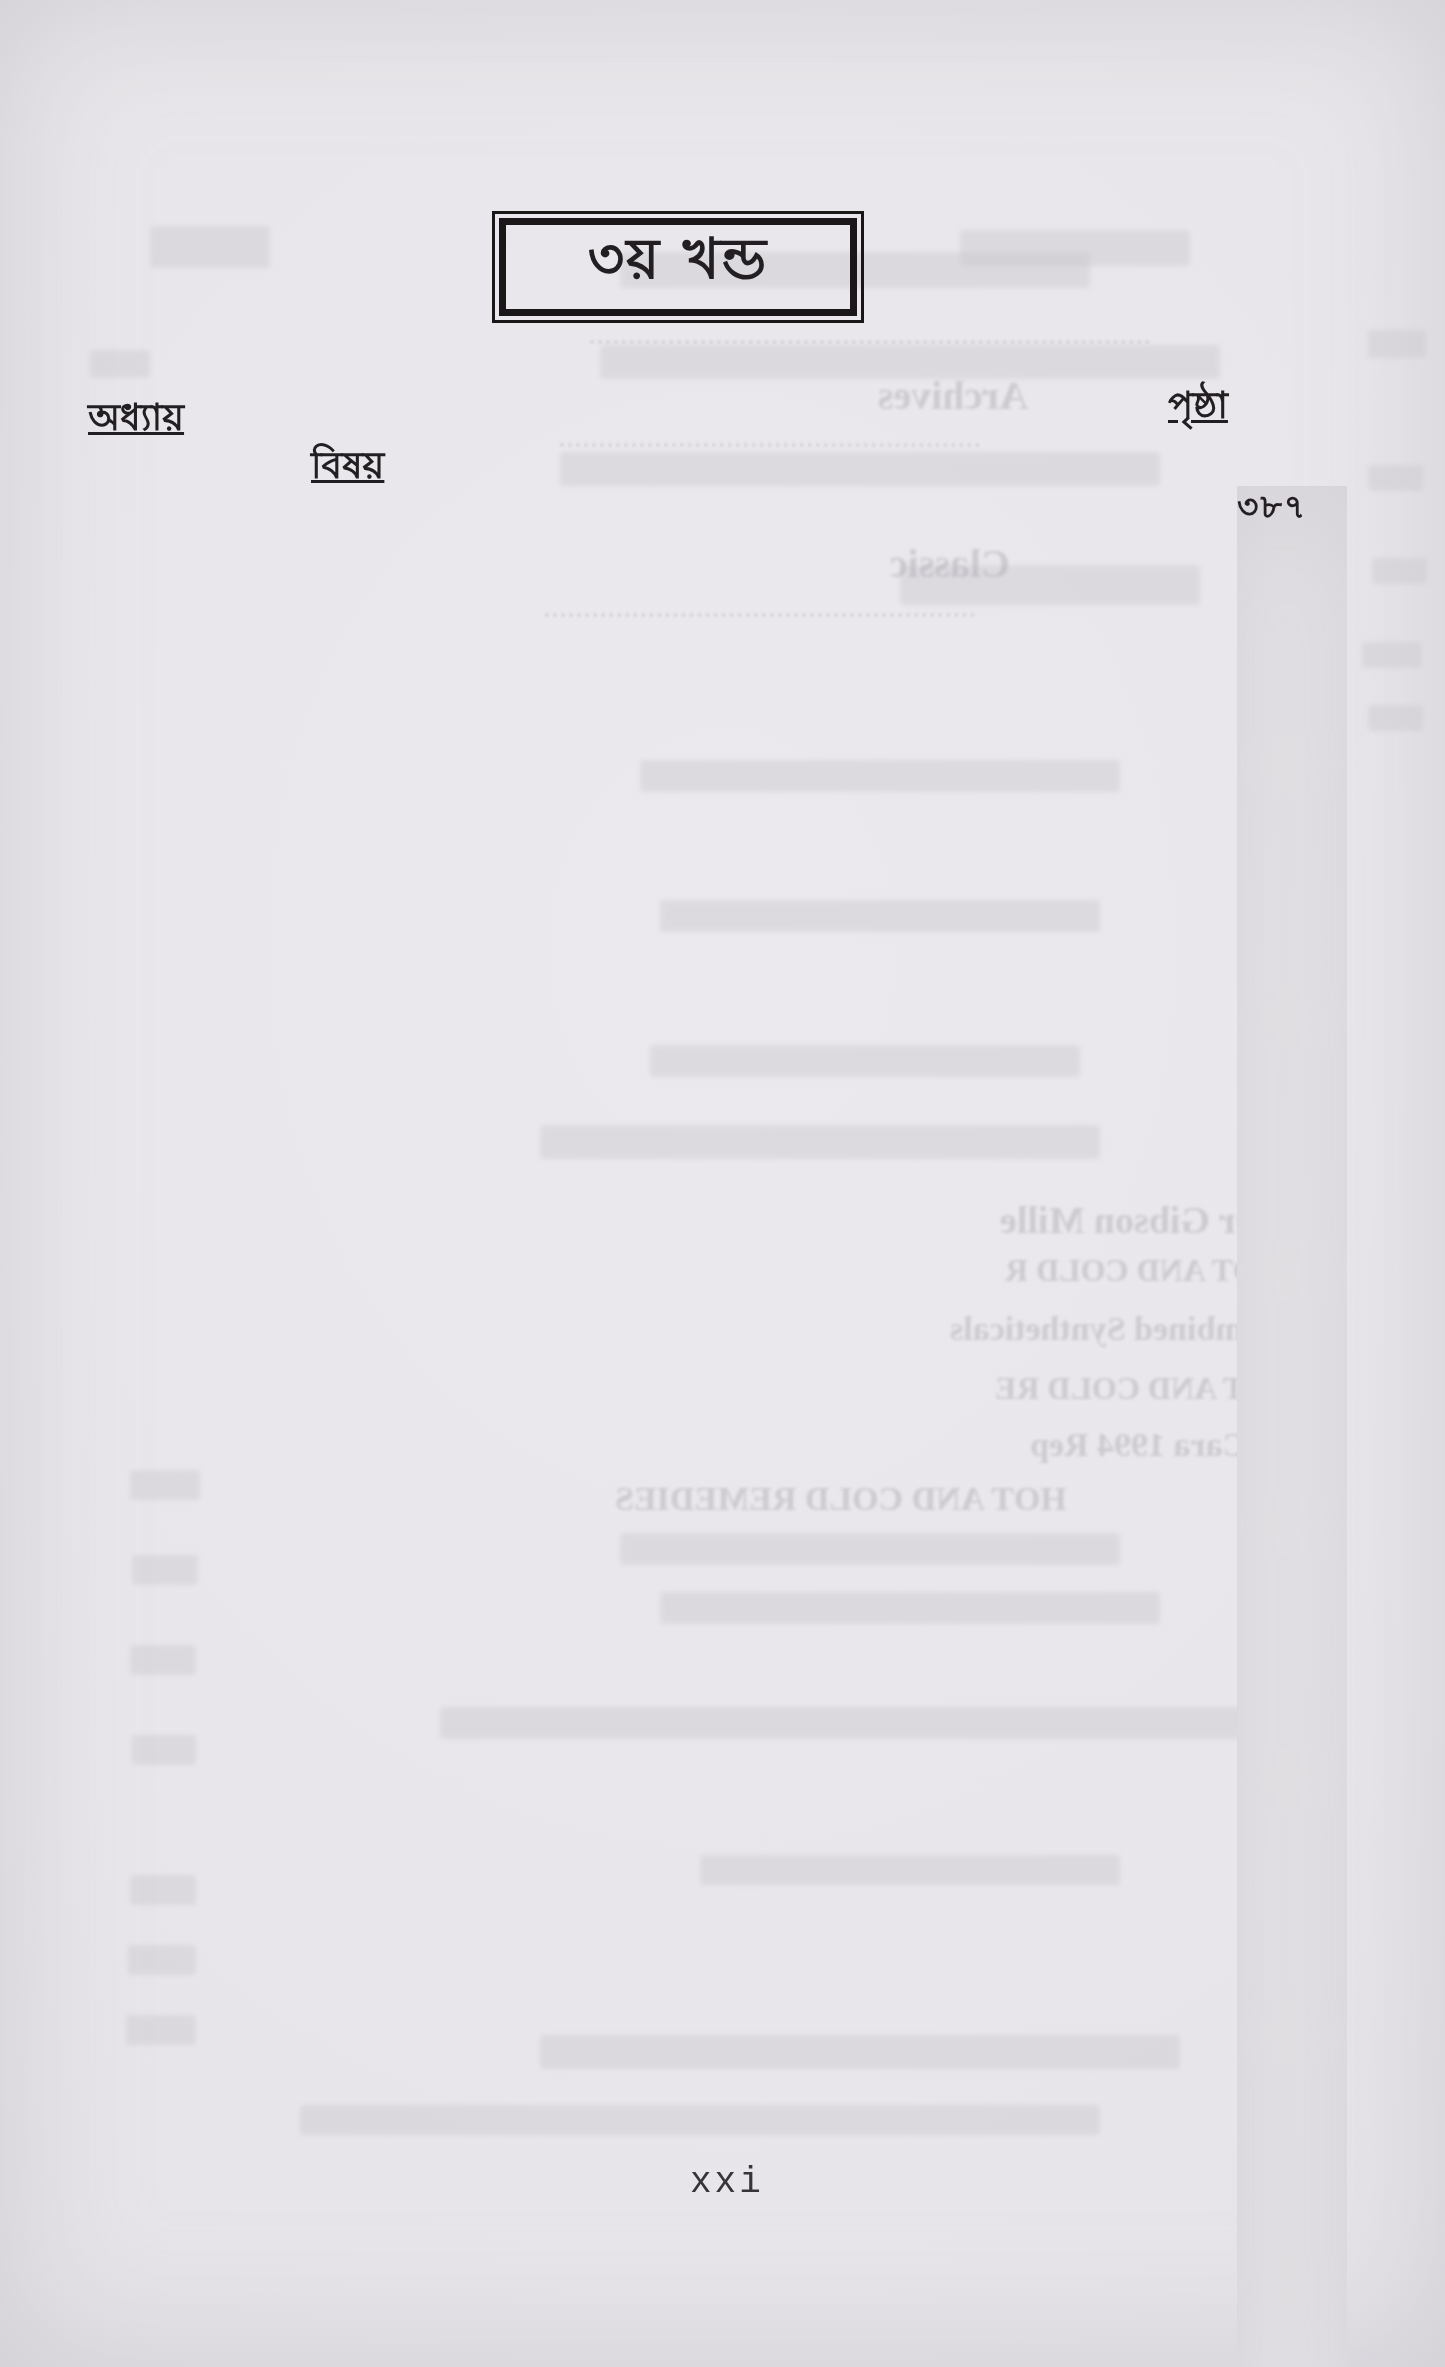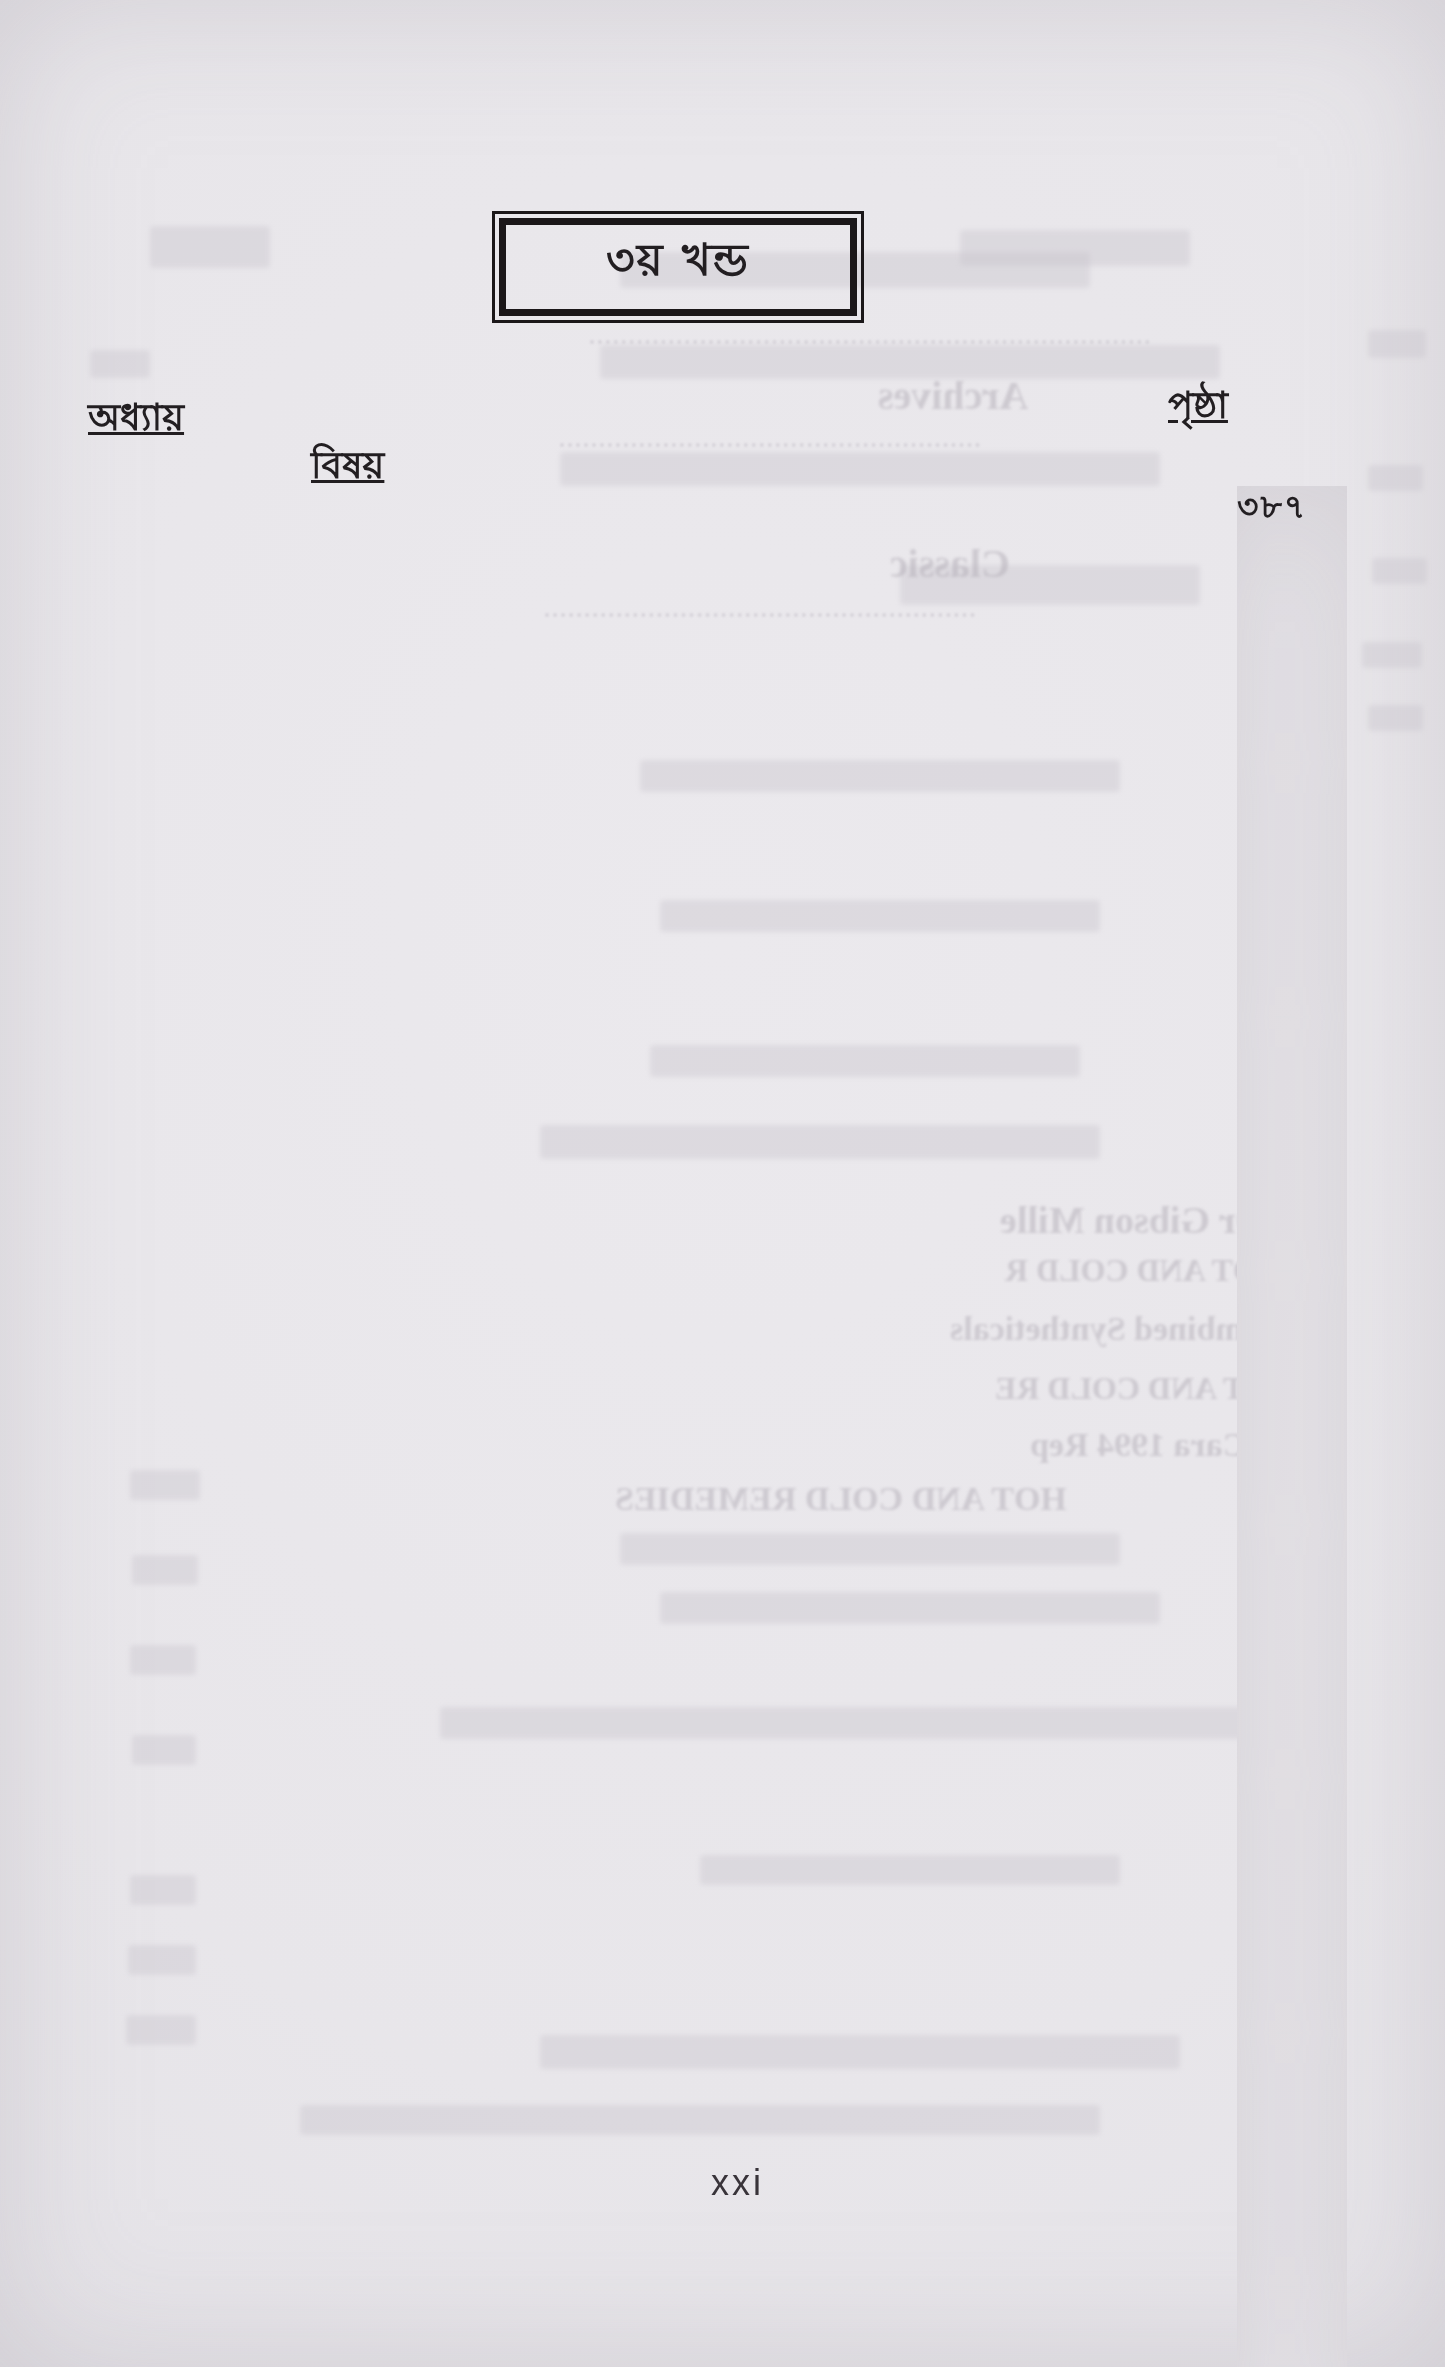--- a/index.html
+++ b/index.html
@@ -48,21 +48,21 @@
     padding:4px;
     box-sizing:border-box;
   }
   .volume-box-inner{
     width:100%;height:100%;
     border:7px solid #1b1719;
     box-sizing:border-box;
     display:flex;align-items:center;justify-content:center;
   }
   .volume-title{
-    font-size:44px;font-weight:bold;letter-spacing:2px;
+    font-size:56px;font-weight:bold;letter-spacing:2px;
     transform:translateY(-4px);
   }
 
   
   .col-head{position:absolute;font-size:37px;font-weight:bold;text-decoration:underline;}
   .head-chapter{left:88px;top:388px;}
   .head-subject{left:311px;top:388px;margin-top:48px;}
   .head-page{left:1168px;top:376px;}
 
   
@@ -75,22 +75,22 @@
     min-height:55px;
     font-size:34px;
     line-height:1.25;
   }
   .row .spacer{flex:1;margin:0 12px 12px 14px;}
   .row .page{flex:none;width:110px;text-align:left;font-size:33px;padding-bottom:2px;letter-spacing:2px;}
   .row.bn-bold{min-height:66px;font-size:38px;font-weight:bold;}
 
   
   .folio{
-    position:absolute;left:711px;top:2162px;
-    font-family:Liberation Sans, sans-serif;
+    position:absolute;left:690px;top:2162px;
+    font-family:Liberation Mono, monospace;
     font-size:36px;letter-spacing:3px;color:#39343a;
   }
 </style>
 </head>
 <body>
 
 <div class="page">
 
   <div class="ghost ghost-bar" style="left:620px;top:252px;width:470px;height:36px;"></div>
   <div class="ghost ghost-bar" style="left:150px;top:226px;width:120px;height:42px;"></div>

